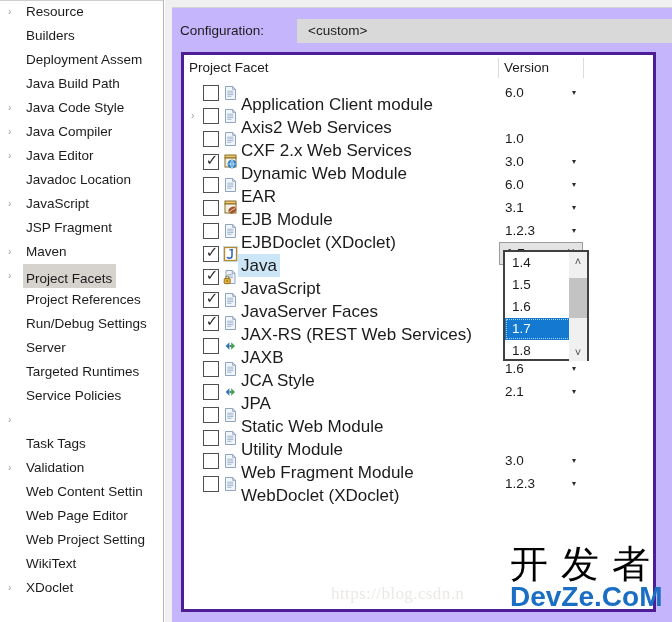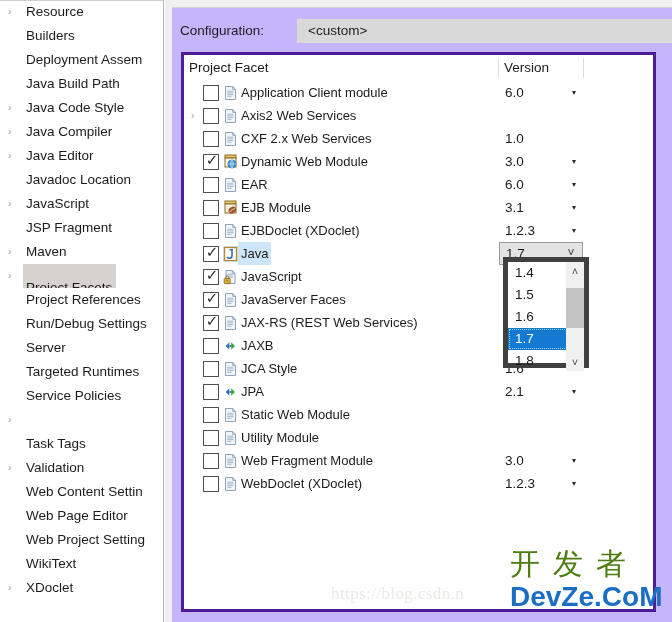--- a/index.html
+++ b/index.html
@@ -22,21 +22,21 @@
     position:relative;height:24px;line-height:24px;
     padding-left:26px;white-space:nowrap;
     font-size:13.5px;color:#1b1b1b;
     box-sizing:border-box;overflow:hidden;
   }
   .tree-item .twisty{
     position:absolute;left:8px;top:0;height:24px;line-height:24px;
     width:10px;color:#9b9b9b;font-size:10px;
   }
   .tree-item.selected .lbl{
-    background:#d6d2ce;padding:12px 4px 2px 3px;margin-left:-3px;
+    background:#d6d2ce;padding:3px 4px 2px 3px;margin-left:-3px;
   }
   .lbl{display:inline-block;}
 
   
   #gap{position:absolute;left:165px;top:0;width:7px;height:622px;background:#f0f0f0;}
 
   
   #panel{
     position:absolute;left:172px;top:0;width:500px;height:622px;
     background:#c4b5fd;box-sizing:border-box;overflow:hidden;
@@ -87,22 +87,22 @@
     position:absolute;left:19px;top:4px;width:16px;height:16px;
     border:1px solid #4f4f4f;background:#ffffff;box-sizing:border-box;
   }
   .cbox .tick{
     position:absolute;left:1px;top:-3px;width:14px;height:16px;
     font-size:15px;line-height:16px;color:#2b2b2b;text-align:center;
   }
 
   .ficon{position:absolute;left:39px;top:4px;width:15px;height:16px;}
   .fname{
-    position:absolute;left:57px;top:0;height:23px;line-height:23px;
-    font-size:13px;color:#1b1b1b;white-space:nowrap;
+    position:absolute;left:57px;top:12px;height:23px;line-height:23px;
+    font-size:17px;color:#1b1b1b;white-space:nowrap;
   }
   .row.selected .fname{background:#cde6f7;padding:0 3px;left:54px;}
   .row.selected .ficon{background:#cde6f7;}
 
   .ver{
     position:absolute;left:321px;top:0;height:23px;line-height:23px;
     font-size:13.5px;color:#1b1b1b;white-space:nowrap;
   }
   .vcaret{
     position:absolute;left:385px;top:0;height:23px;line-height:23px;
@@ -121,22 +121,22 @@
     position:absolute;right:0;top:0;width:22px;height:21px;
     background:#e3e3e3;
   }
   #ver-editor-btn .chev{
     position:absolute;left:0;top:0;width:22px;height:21px;line-height:21px;
     text-align:center;font-size:12px;color:#3a3a3a;
   }
 
   
   #dropdown{
-    position:absolute;left:503px;top:257px;width:86px;height:111px;
-    background:#ffffff;border:5px solid #404040;box-sizing:border-box;
+    position:absolute;left:503px;top:250px;width:86px;height:111px;
+    background:#ffffff;border:2px solid #404040;box-sizing:border-box;
     z-index:40;
   }
   #dd-list{position:absolute;left:0;top:0;width:66px;height:109px;}
   .dd-item{
     height:22px;line-height:22px;padding-left:7px;
     font-size:13.5px;color:#1b1b1b;white-space:nowrap;box-sizing:border-box;
   }
   .dd-item.sel{
     background:#1379d1;color:#ffffff;
     outline:1px dotted #9fd0f5;outline-offset:-2px;
@@ -156,21 +156,21 @@
 
   
   #wm-url{
     position:absolute;left:331px;top:584px;
     font-family:"Liberation Serif","DejaVu Serif",serif;
     font-size:17px;color:#ebe9e6;white-space:nowrap;letter-spacing:.4px;
     z-index:30;pointer-events:none;
   }
   #wm-brand{position:absolute;left:510px;top:548px;z-index:31;pointer-events:none;}
   #wm-cn{
-    font-size:30px;color:#4d7c0f;letter-spacing:13px;line-height:32px;
+    font-size:38px;color:#000000;letter-spacing:13px;line-height:32px;
     white-space:nowrap;
   }
   #wm-en{
     font-size:28px;color:#1a6fc4;line-height:30px;white-space:nowrap;
     margin-top:2px;font-weight:600;
   }
 </style>
 </head>
 <body>
 

